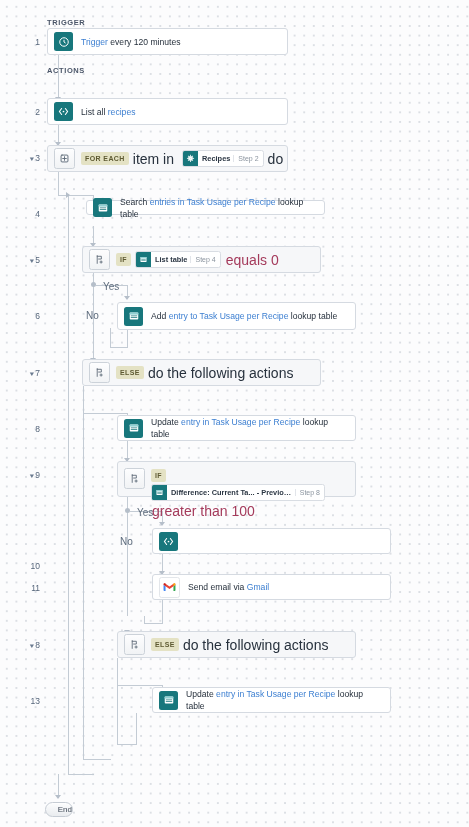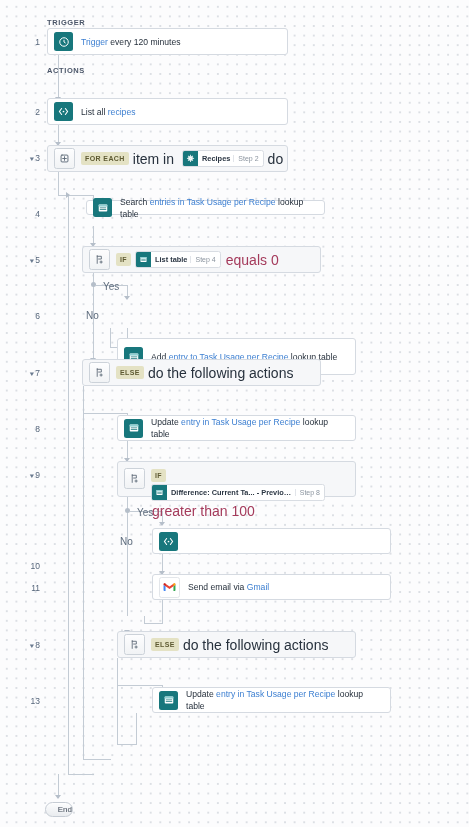--- a/index.html
+++ b/index.html
@@ -403,21 +403,21 @@
           <rect x="6" y="11" width="12" height="1.4" fill="#18777c"></rect>
           <rect x="6" y="14" width="12" height="1.4" fill="#18777c"></rect>
         </svg>
       </span>
       <span class="tok-nm">List table</span>
       <span class="tok-step">Step 4</span>
     </span>
     <span class="opword">equals 0</span>
   </div>
 
-  <div class="card" style="left:117px; top:302px; width:239px; height:37px;margin-top:36px;">
+  <div class="card" style="left:117px; top:302px; width:239px; height:28px;">
     <span class="iconbox">
       <svg width="12" height="12" viewBox="0 0 24 24">
         <rect x="3.5" y="5" width="17" height="14" rx="1.6" fill="#ffffff"></rect>
         <rect x="3.5" y="5" width="17" height="4.2" fill="#8fd0d2"></rect>
         <rect x="5.6" y="11" width="12.8" height="1.5" fill="#18777c"></rect>
         <rect x="5.6" y="14" width="12.8" height="1.5" fill="#18777c"></rect>
       </svg>
     </span>
     <span class="label">
       <span>Add </span><span class="lnk">entry to Task Usage per Recipe</span><span> lookup table</span>

